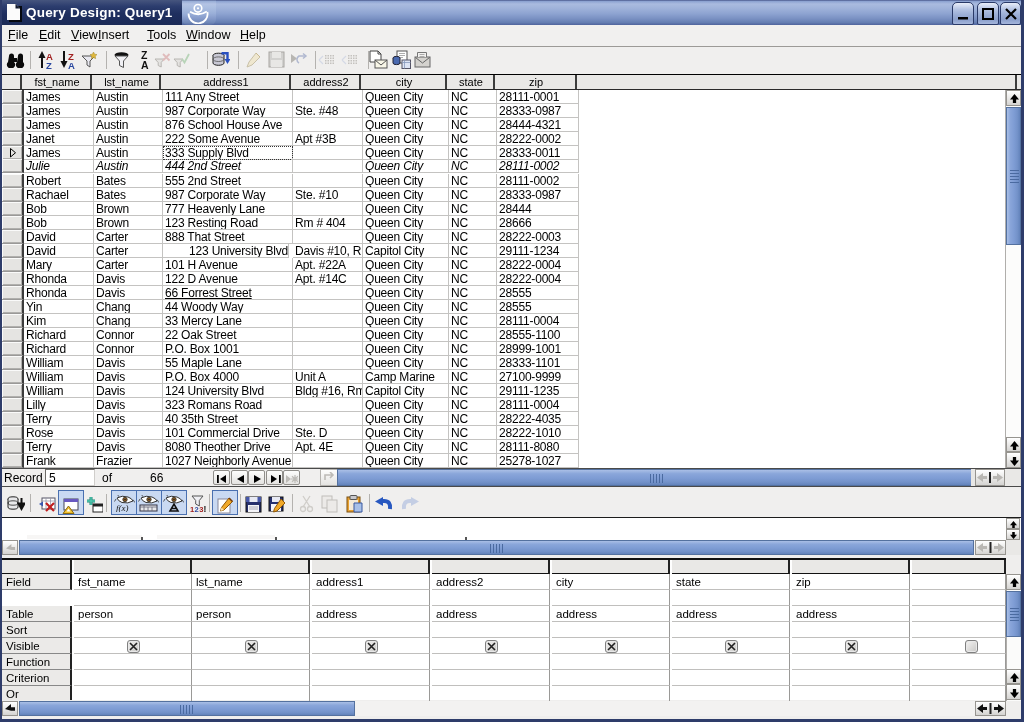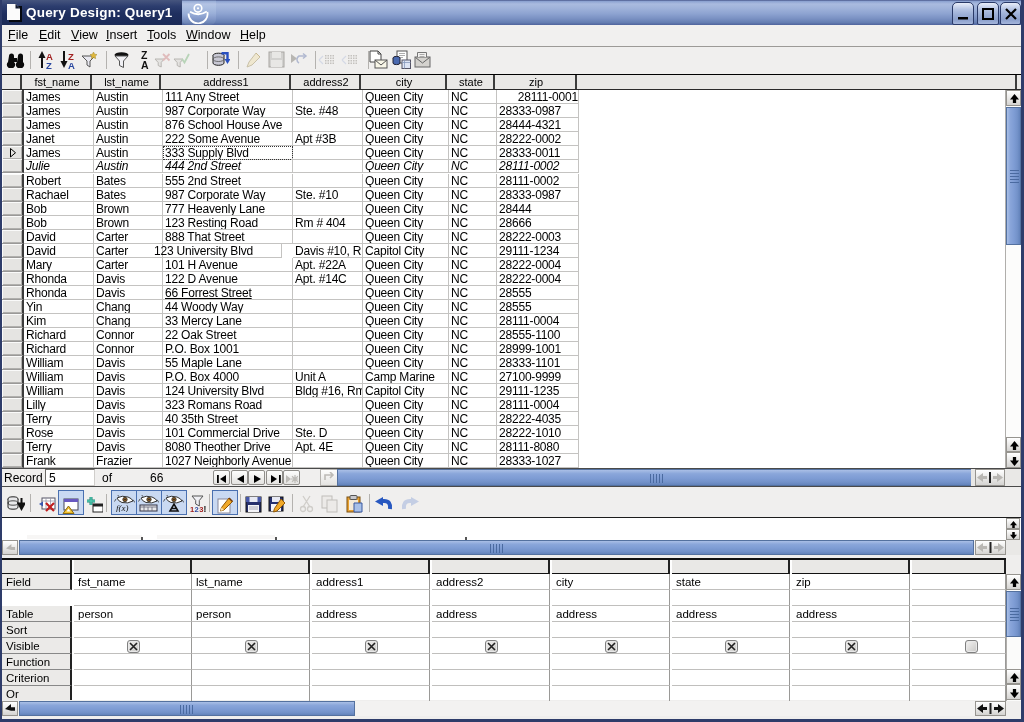--- a/index.html
+++ b/index.html
@@ -117,21 +117,21 @@
 <div class="abs tbtn" id="btnclose">
     <svg width="13" height="13">
       <path d="M1.5 1.5 L11.5 11.5 M11.5 1.5 L1.5 11.5" stroke="#000" stroke-width="2.2"></path>
     </svg>
   </div>
 
 <div class="abs" id="menubar">
   <span style="left:6px"><u>F</u>ile</span>
   <span style="left:37px"><u>E</u>dit</span>
   <span style="left:69px"><u>V</u>iew</span>
-  <span style="left:104px"><u>I</u>nsert</span>
+  <span style="left:96px"><u>I</u>nsert</span>
   <span style="left:145px"><u>T</u>ools</span>
   <span style="left:184px"><u>W</u>indow</span>
   <span style="left:238px"><u>H</u>elp</span>
 </div>
 <div class="abs" id="menuline"></div>
 
 <div class="abs" id="toolbar1">
     <div class="sep" style="left:28px"></div>
     <div class="sep" style="left:104px"></div>
     <div class="sep" style="left:205px"></div>
@@ -274,21 +274,21 @@
     </div>
   <div id="grows">
       <div class="grow" style="top:0px;">
         <div class="rh"></div>
         <div class="gc" style="left:22px;width:70px;">James</div>
         <div class="gc" style="left:92px;width:69px;">Austin</div>
         <div class="gc" style="left:161px;width:130px;">111 Any Street</div>
         <div class="gc" style="left:291px;width:70px;"></div>
         <div class="gc" style="left:361px;width:86px;">Queen City</div>
         <div class="gc" style="left:447px;width:48px;">NC</div>
-        <div class="gc" style="left:495px;width:82px;text-align:right;">28111-0001</div>
+        <div class="gc" style="left:495px;width:82px;">28111-0001</div>
       </div>
       <div class="grow" style="top:14px;">
         <div class="rh"></div>
         <div class="gc" style="left:22px;width:70px;">James</div>
         <div class="gc" style="left:92px;width:69px;">Austin</div>
         <div class="gc" style="left:161px;width:130px;">987 Corporate Way</div>
         <div class="gc" style="left:291px;width:70px;">Ste. #48</div>
         <div class="gc" style="left:361px;width:86px;">Queen City</div>
         <div class="gc" style="left:447px;width:48px;">NC</div>
         <div class="gc" style="left:495px;width:82px;">28333-0987</div>
@@ -384,21 +384,21 @@
         <div class="gc" style="left:161px;width:130px;">888 That Street</div>
         <div class="gc" style="left:291px;width:70px;"></div>
         <div class="gc" style="left:361px;width:86px;">Queen City</div>
         <div class="gc" style="left:447px;width:48px;">NC</div>
         <div class="gc" style="left:495px;width:82px;">28222-0003</div>
       </div>
       <div class="grow" style="top:154px;">
         <div class="rh"></div>
         <div class="gc" style="left:22px;width:70px;">David</div>
         <div class="gc" style="left:92px;width:69px;">Carter</div>
-        <div class="gc" style="left:150px;width:130px;">123 University Blvd</div>
+        <div class="gc" style="left:157px;width:130px;text-align:right;">123 University Blvd</div>
         <div class="gc" style="left:291px;width:70px;">Davis #10, Rm</div>
         <div class="gc" style="left:361px;width:86px;">Capitol City</div>
         <div class="gc" style="left:447px;width:48px;">NC</div>
         <div class="gc" style="left:495px;width:82px;">29111-1234</div>
       </div>
       <div class="grow" style="top:168px;">
         <div class="rh"></div>
         <div class="gc" style="left:22px;width:70px;">Mary</div>
         <div class="gc" style="left:92px;width:69px;">Carter</div>
         <div class="gc" style="left:161px;width:130px;">101 H Avenue</div>
@@ -538,21 +538,21 @@
         <div class="gc" style="left:495px;width:82px;">28111-8080</div>
       </div>
       <div class="grow" style="top:364px;">
         <div class="rh"></div>
         <div class="gc" style="left:22px;width:70px;">Frank</div>
         <div class="gc" style="left:92px;width:69px;">Frazier</div>
         <div class="gc" style="left:161px;width:130px;">1027 Neighborly Avenue</div>
         <div class="gc" style="left:291px;width:70px;"></div>
         <div class="gc" style="left:361px;width:86px;">Queen City</div>
         <div class="gc" style="left:447px;width:48px;">NC</div>
-        <div class="gc" style="left:495px;width:82px;">28333-1027</div>
+        <div class="gc" style="left:495px;width:82px;">25278-1027</div>
       </div>
     </div>
   <div id="vs1">
   <div class="sbbtn" style="left:0;top:0;width:15px;height:16px;">
         <span class="arr" style="left:3px;top:3px;">
           <svg width="9" height="9">
             <path d="M4.5 0 L9 5.3999999999999995 L6.12 5.3999999999999995 L6.12 9 L2.88 9 L2.88 5.3999999999999995 L0 5.3999999999999995 Z" fill="#000"></path>
           </svg>
         </span>
       </div>

